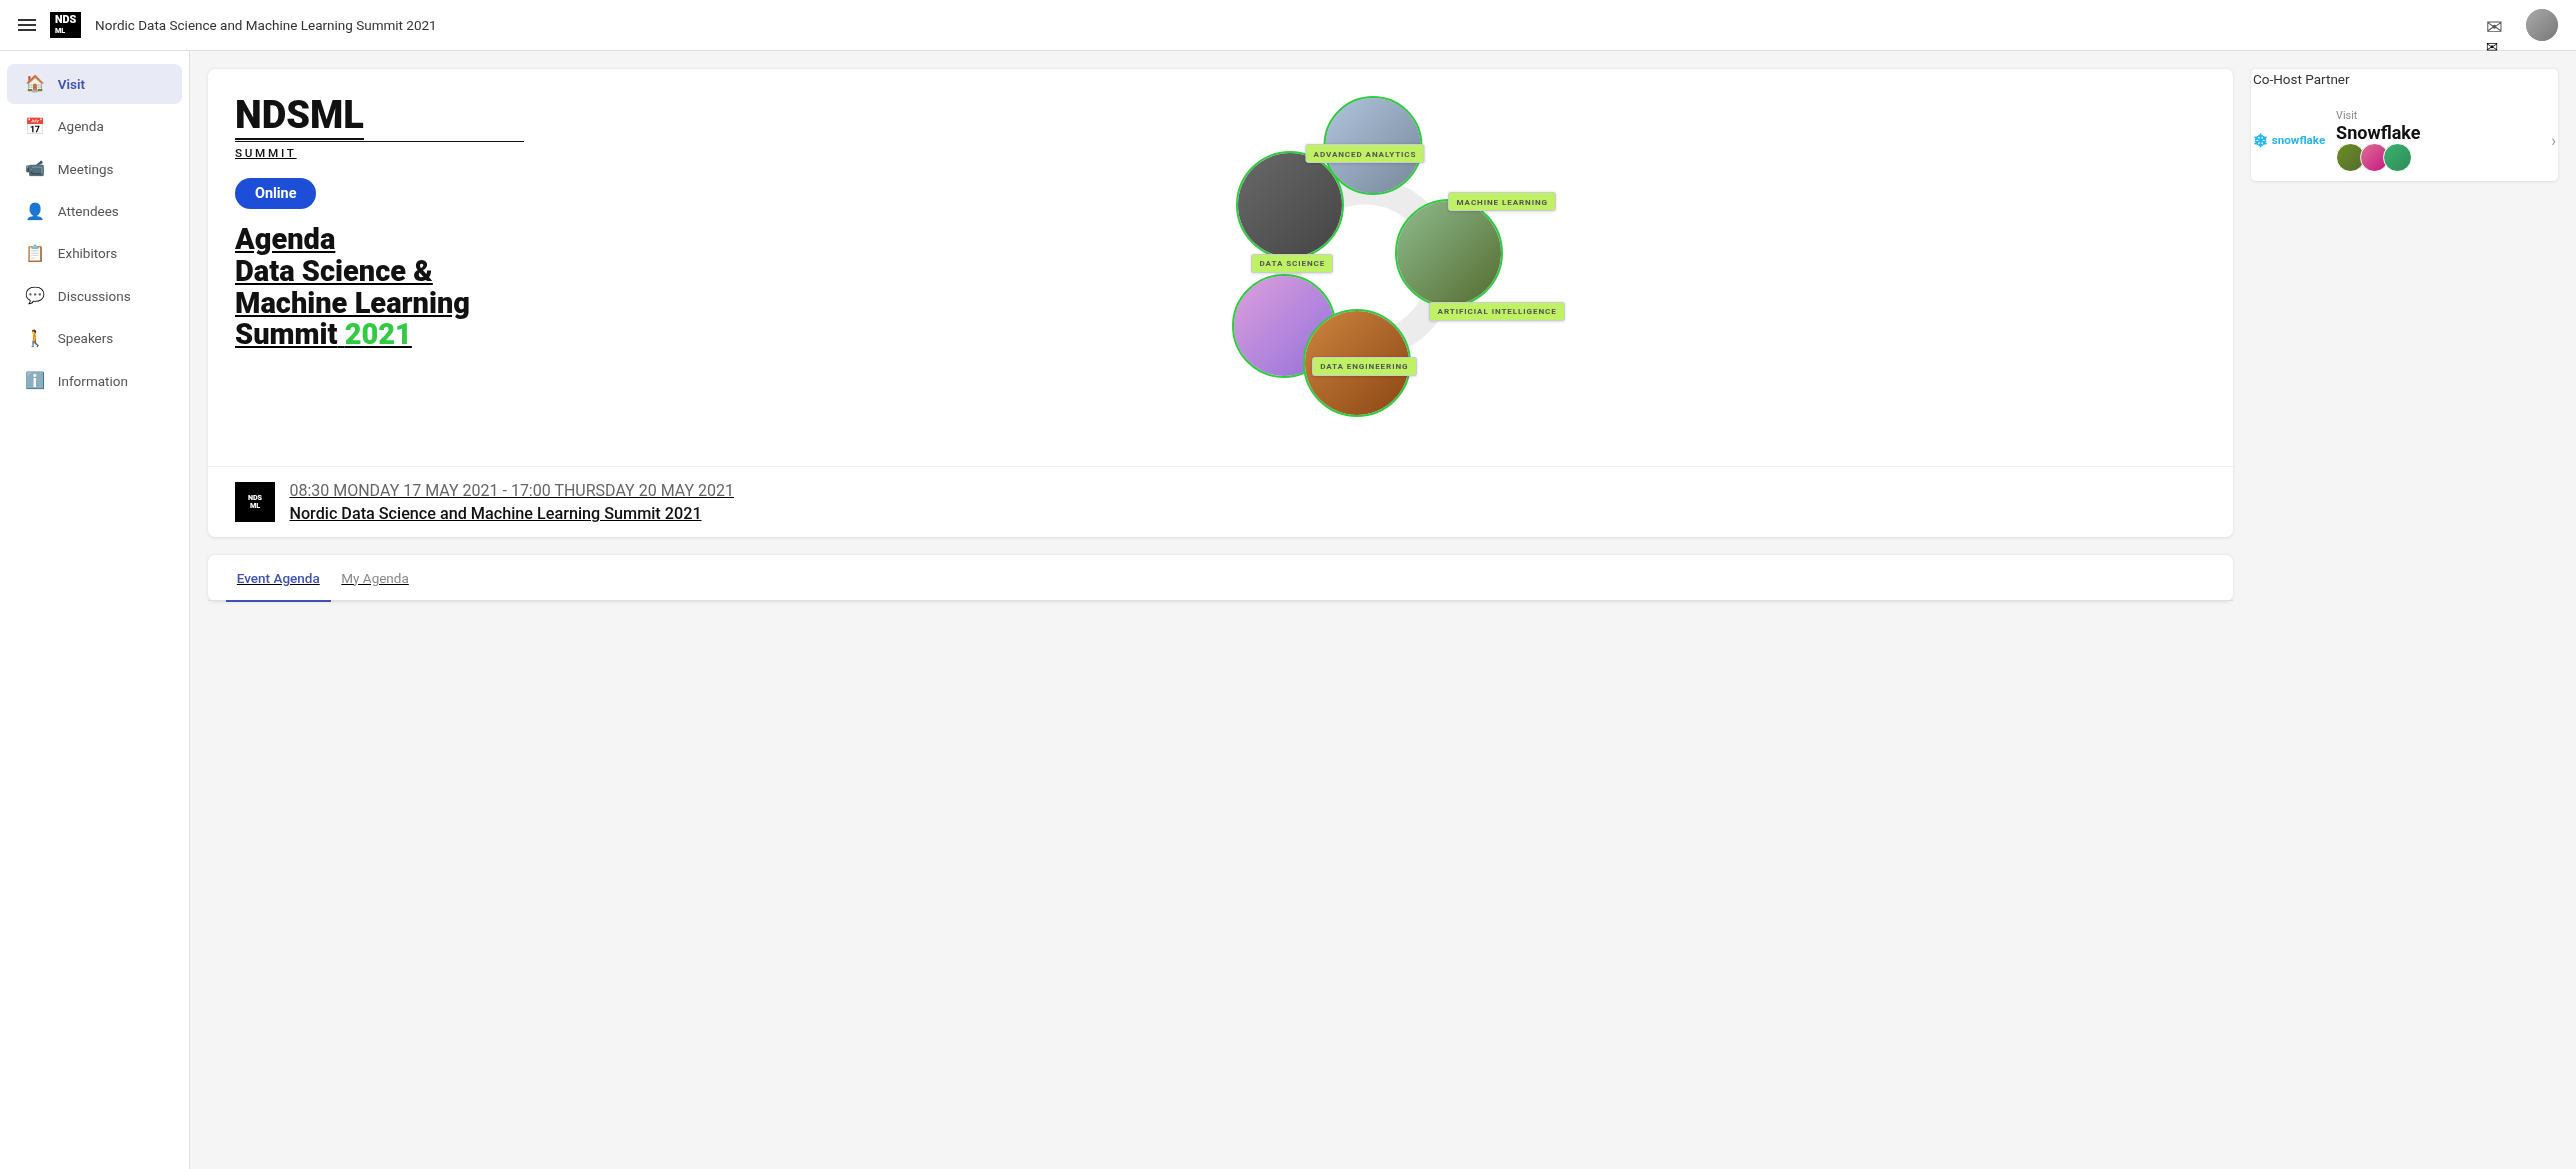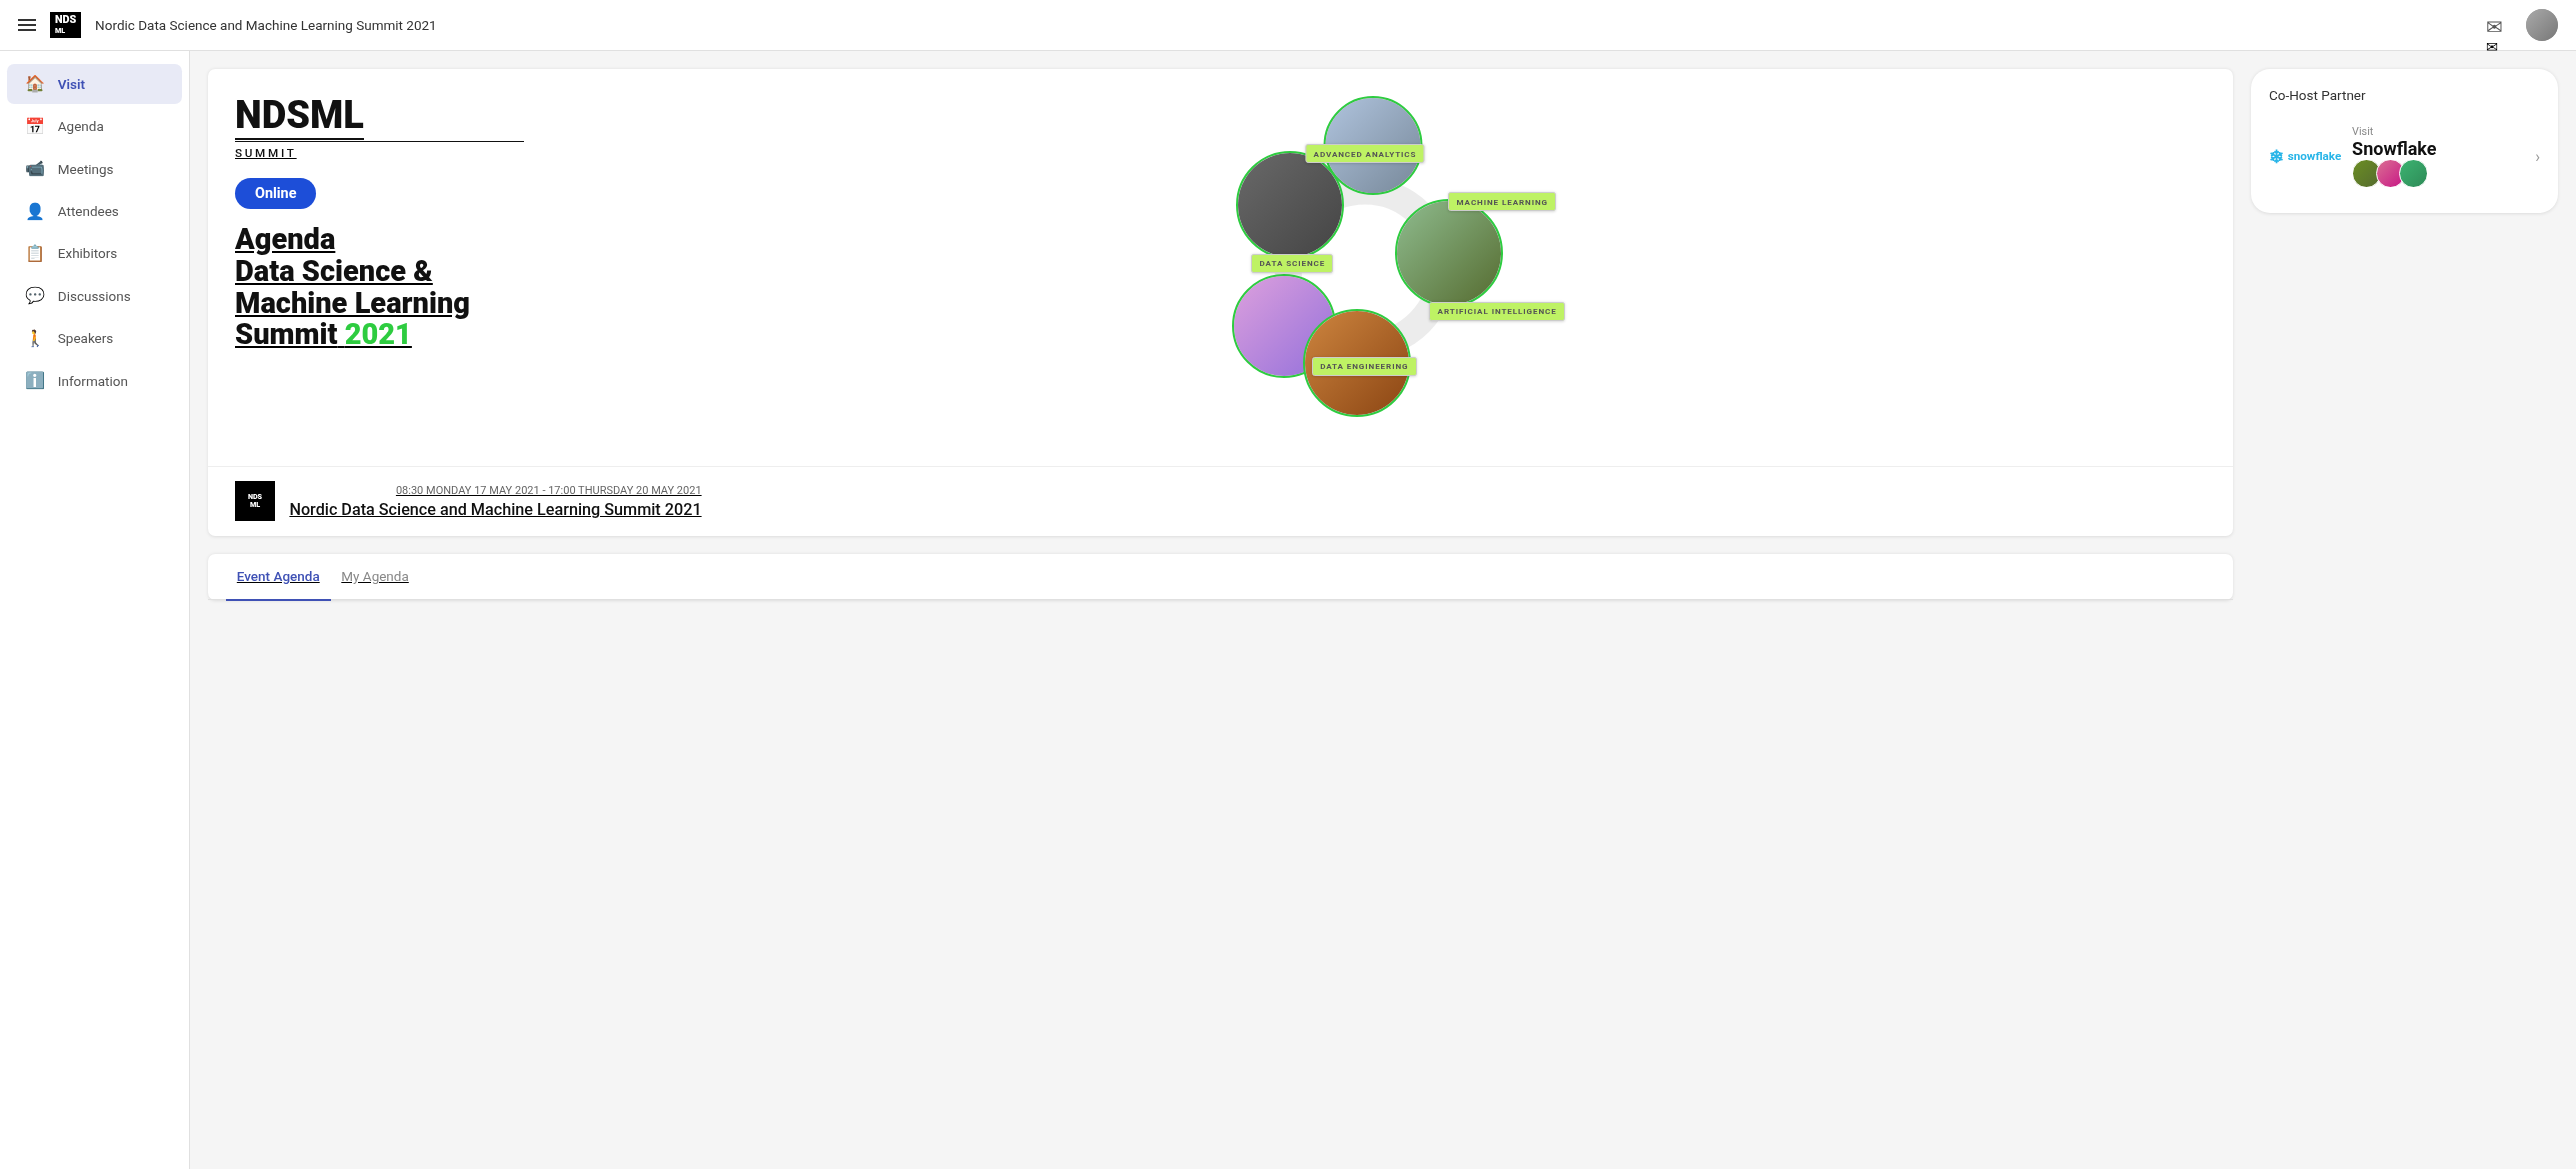--- a/index.html
+++ b/index.html
@@ -84,39 +84,39 @@
     }
 
     
     .event-info {
       display: flex; align-items: center; padding: 14.4px 27px;
       border-top: 0.9px solid #eee; gap: 14.4px;
     }
     .event-info-logo { width: 40px; height: 40px; background: #000; display: flex; align-items: center; justify-content: center; }
     .event-info-logo-text { color: #fff; font-size: 7.2px; font-weight: 900; line-height: 1.1; text-align: center; }
     .event-info-details {}
-    .event-info-date { font-size: 11px; color: #666; margin-bottom: 3.6px; text-align: right; }
+    .event-info-date { font-size: 16px; color: #666; margin-bottom: 3.6px; }
     .event-info-name { font-size: 16.2px; color: #111; font-weight: 500; }
 
     
     .agenda-card { background: #fff; border-radius: 7.2px; box-shadow: 0 0.9px 3.6px rgba(0,0,0,0.1); }
     .agenda-tabs { display: flex; border-bottom: 1.8px solid #e0e0e0; padding: 0 18px; }
     .agenda-tab {
       padding: 14.4px 10.8px; font-size: 13.5px; color: #888; cursor: pointer;
       border-bottom: 2.7px solid transparent; margin-bottom: -1.8px;
     }
     .agenda-tab.active { color: #3f51b5; border-bottom-color: #3f51b5; font-weight: 500; }
     .agenda-content { padding: 14.4px 18px; }
     .all-sessions { text-align: right; font-size: 11.7px; font-weight: 700; color: #333; letter-spacing: 0.9px; }
 
     
     .right-panel { width: 307px; flex-shrink: 0; }
     .co-host-card {
-      background: #fff; border-radius: 19px; box-shadow: 0 0.9px 3.6px rgba(0,0,0,0.1);
-      padding: 18px;
+      background: #fff; border-radius: 5px; box-shadow: 0 0.9px 3.6px rgba(0,0,0,0.1);
+      padding: 2px;
     }
     .co-host-title { font-size: 13.5px; color: #333; margin-bottom: 14.4px; }
     .partner-item {
       display: flex; align-items: center; justify-content: space-between;
       cursor: pointer; padding: 7.2px 0;
     }
     .partner-left { display: flex; align-items: center; gap: 10.8px; }
     .partner-info { }
     .partner-visit { font-size: 10.8px; color: #888; }
     .partner-name { font-size: 18px; font-weight: 700; color: #111; }

